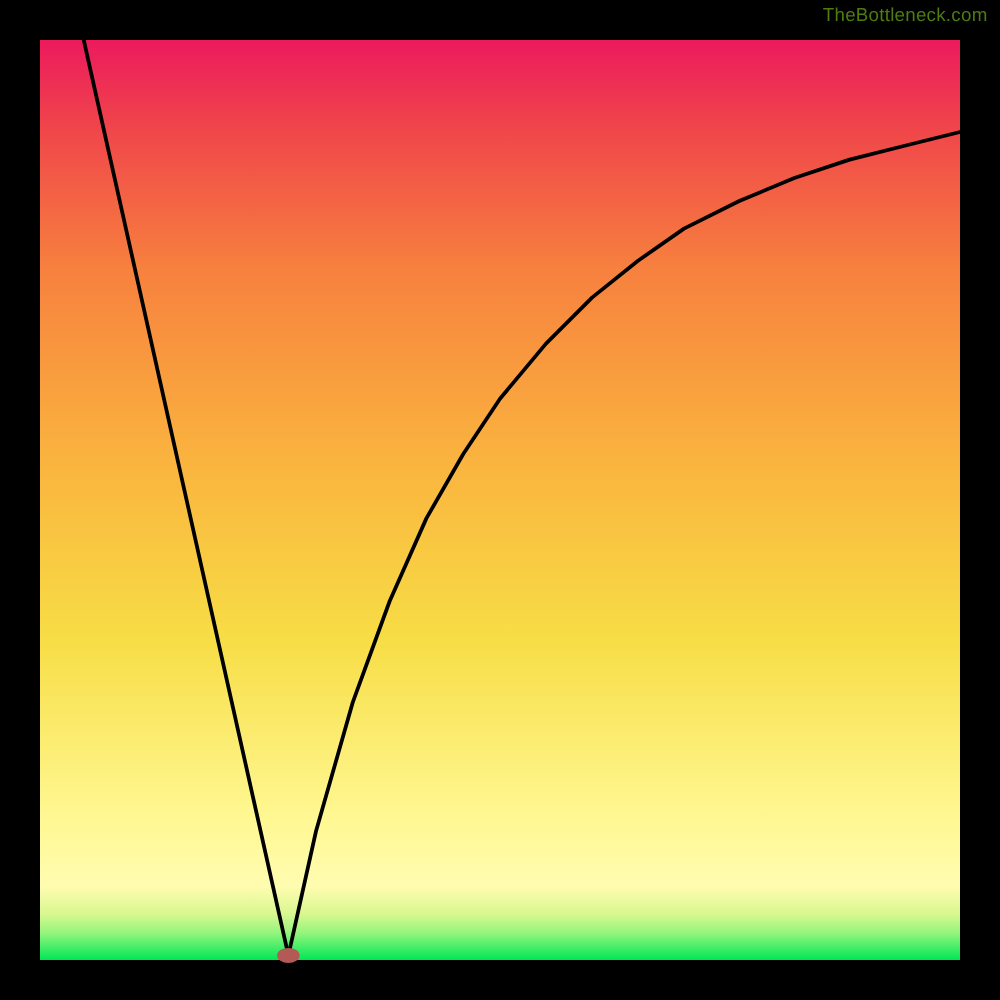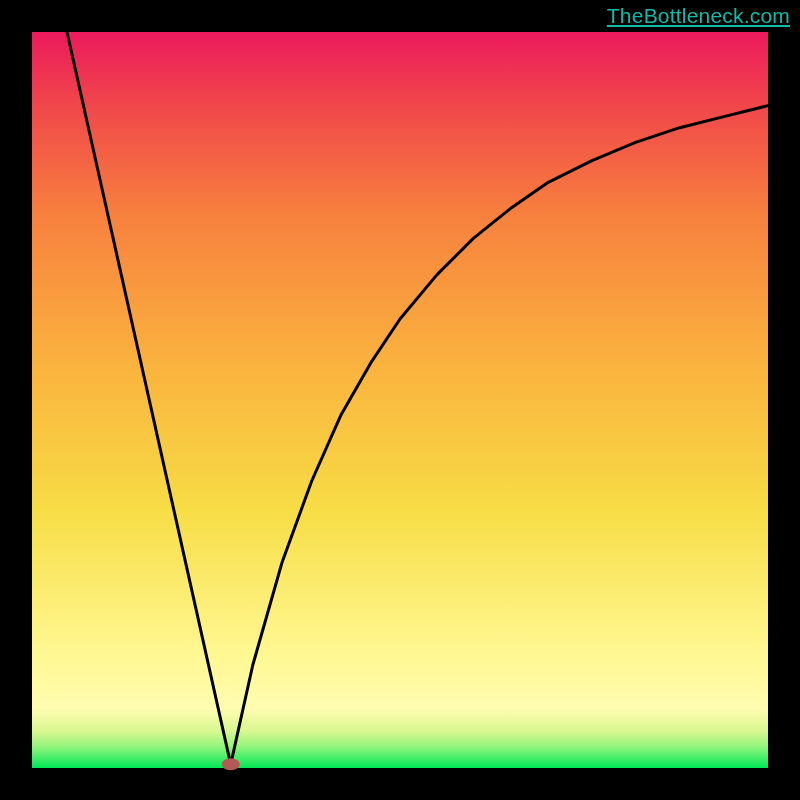--- a/index.html
+++ b/index.html
@@ -53,25 +53,24 @@
     stroke-linecap: round;
     stroke-linejoin: round;
   }
   .dot {
     fill: #b35a56;
   }
   .watermark {
     position: absolute;
     top: 4px;
     right: 10px;
-    color: #14b8a6;
-    font-size: 21px;
+    color: #4d7c0f;
+    font-size: 15px;
     font-weight: 500;
     letter-spacing: 0.2px;
-    text-decoration: underline;
   }
 </style>
 </head>
 <body>
 <div class="frame">
 
   <div class="watermark">TheBottleneck.com</div>
 
   <div class="plot">
     <svg viewBox="0 0 736 736" preserveAspectRatio="none">

